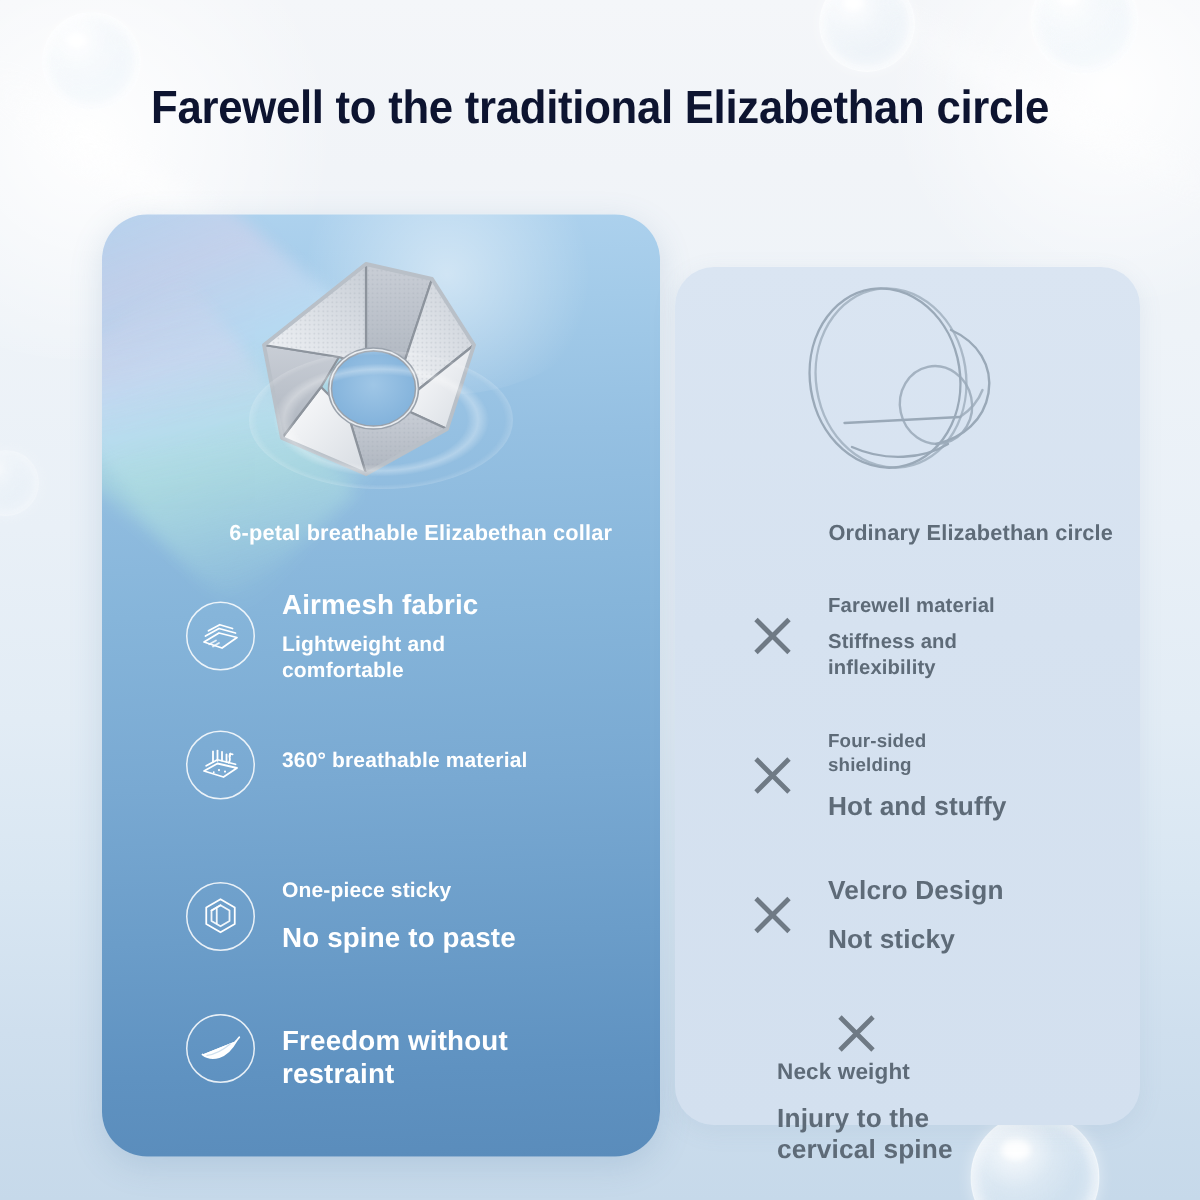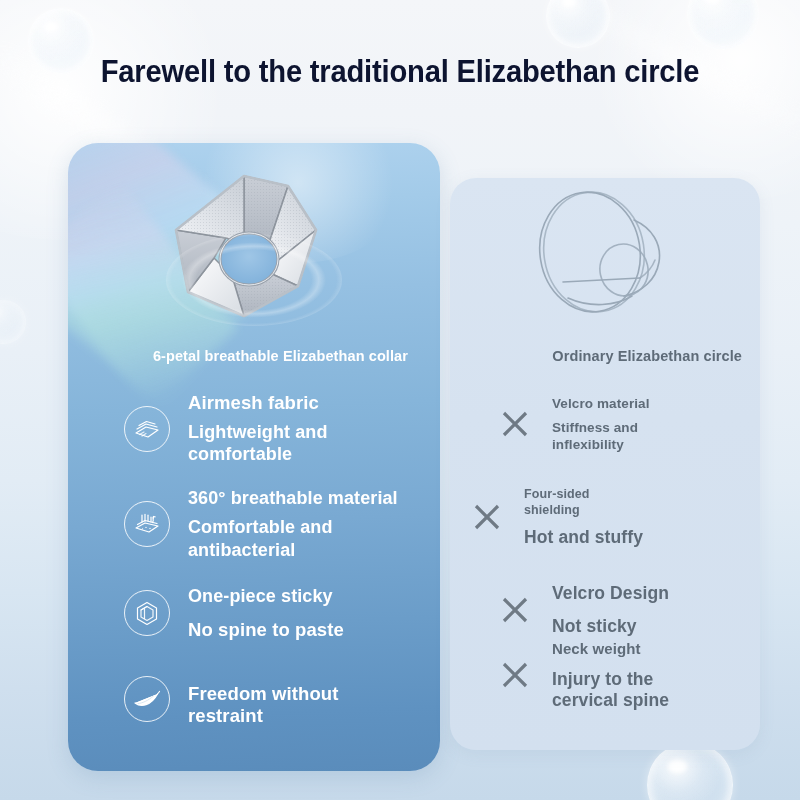--- a/index.html
+++ b/index.html
@@ -96,21 +96,21 @@
 
   
   .feat{ position:absolute; display:flex; align-items:center; }
   .ico-circle{
     width:46px; height:46px; border-radius:50%;
     border:1.4px solid rgba(255,255,255,.85);
     display:flex; align-items:center; justify-content:center; flex:0 0 auto;
   }
   .feat-txt{ margin-left:18px; color:#fff; }
   .f-big{ font-size:18.5px; font-weight:700; line-height:1.18; letter-spacing:.1px; }
-  .f-sm { font-size:18px;   font-weight:700; line-height:1.24; letter-spacing:.1px; }
+  .f-sm { font-size:14px;   font-weight:700; line-height:1.24; letter-spacing:.1px; }
   .f-gap{ height:7px; }
 
   .xrow{ position:absolute; display:flex; align-items:center; }
   .xmark{ width:34px; height:34px; flex:0 0 auto; }
   .xtxt{ margin-left:20px; color:#5e6b78; }
   .x-big{ font-size:17.5px; font-weight:700; line-height:1.2; letter-spacing:.1px; }
   .x-sm { font-size:13.5px; font-weight:700; line-height:1.26; letter-spacing:.1px; }
   .x-gap{ height:7px; }
 </style>
 </head>
@@ -219,21 +219,20 @@
       <path d="M19.5 11.5 C21.5 9 19 7.5 20.5 5.5"></path>
       <path d="M20.5 5.5 l1.6 .4 M20.5 5.5 l-.2 1.6"></path>
       <circle cx="13" cy="16.4" r=".7" fill="#fff" stroke="none"></circle>
       <circle cx="17" cy="17.4" r=".7" fill="#fff" stroke="none"></circle>
       <circle cx="9.5" cy="17.8" r=".6" fill="#fff" stroke="none"></circle>
     </svg>
   </div>
   <div class="feat-txt">
     <div class="f-sm">360°  breathable material</div>
     <div class="f-gap"></div>
-    <div class="f-sm" style="max-width:150px;">Comfortable and antibacterial</div>
   </div>
 </div>
 
 <div class="feat" style="left:124px; top:585px;">
   <div class="ico-circle">
     <svg width="26" height="27" viewBox="0 0 26 27" fill="none" stroke="#ffffff" stroke-width="1.2" stroke-linejoin="round" stroke-linecap="round">
       <path d="M13 2.5 L22.5 8 L22.5 19 L13 24.5 L3.5 19 L3.5 8 Z"></path>
       <path d="M13 6.5 L19 10 L19 17 L13 20.5 L7 17 L7 10 Z" opacity=".9"></path>
       <path d="M10.5 8.8 L10.5 18.6" opacity=".9"></path>
       <path d="M13 6.5 L7 10" opacity=".9"></path>
@@ -275,27 +274,27 @@
   </svg>
 </div>
 
 <div class="cap-right">Ordinary Elizabethan circle</div>
 
 <div class="xrow" style="left:498px; top:395px;">
   <svg class="xmark" viewBox="0 0 34 34">
     <path d="M6 6 L28 28 M28 6 L6 28" stroke="#6f7a85" stroke-width="3.2" stroke-linecap="butt"></path>
   </svg>
   <div class="xtxt">
-    <div class="x-sm">Velcro material</div>
+    <div class="x-sm">Farewell material</div>
     <div class="x-gap"></div>
     <div class="x-sm" style="max-width:130px;">Stiffness and inflexibility</div>
   </div>
 </div>
 
-<div class="xrow" style="left:470px; top:487px;">
+<div class="xrow" style="left:498px; top:487px;">
   <svg class="xmark" viewBox="0 0 34 34">
     <path d="M6 6 L28 28 M28 6 L6 28" stroke="#6f7a85" stroke-width="3.2" stroke-linecap="butt"></path>
   </svg>
   <div class="xtxt">
     <div class="x-sm" style="font-size:12.5px; max-width:100px;">Four-sided shielding</div>
     <div class="x-gap" style="height:8px;"></div>
     <div class="x-big">Hot and stuffy</div>
   </div>
 </div>
 
@@ -303,21 +302,21 @@
   <svg class="xmark" viewBox="0 0 34 34">
     <path d="M6 6 L28 28 M28 6 L6 28" stroke="#6f7a85" stroke-width="3.2" stroke-linecap="butt"></path>
   </svg>
   <div class="xtxt">
     <div class="x-big">Velcro Design</div>
     <div class="x-gap" style="height:12px;"></div>
     <div class="x-big">Not sticky</div>
   </div>
 </div>
 
-<div class="xrow" style="left:498px; top:640px;">
+<div class="xrow" style="left:498px; top:672px;flex-direction:column;">
   <svg class="xmark" viewBox="0 0 34 34">
     <path d="M6 6 L28 28 M28 6 L6 28" stroke="#6f7a85" stroke-width="3.2" stroke-linecap="butt"></path>
   </svg>
   <div class="xtxt">
     <div class="x-sm" style="font-size:15px;">Neck weight</div>
     <div class="x-gap" style="height:10px;"></div>
     <div class="x-big" style="max-width:125px;">Injury to the cervical spine</div>
   </div>
 </div>
 

